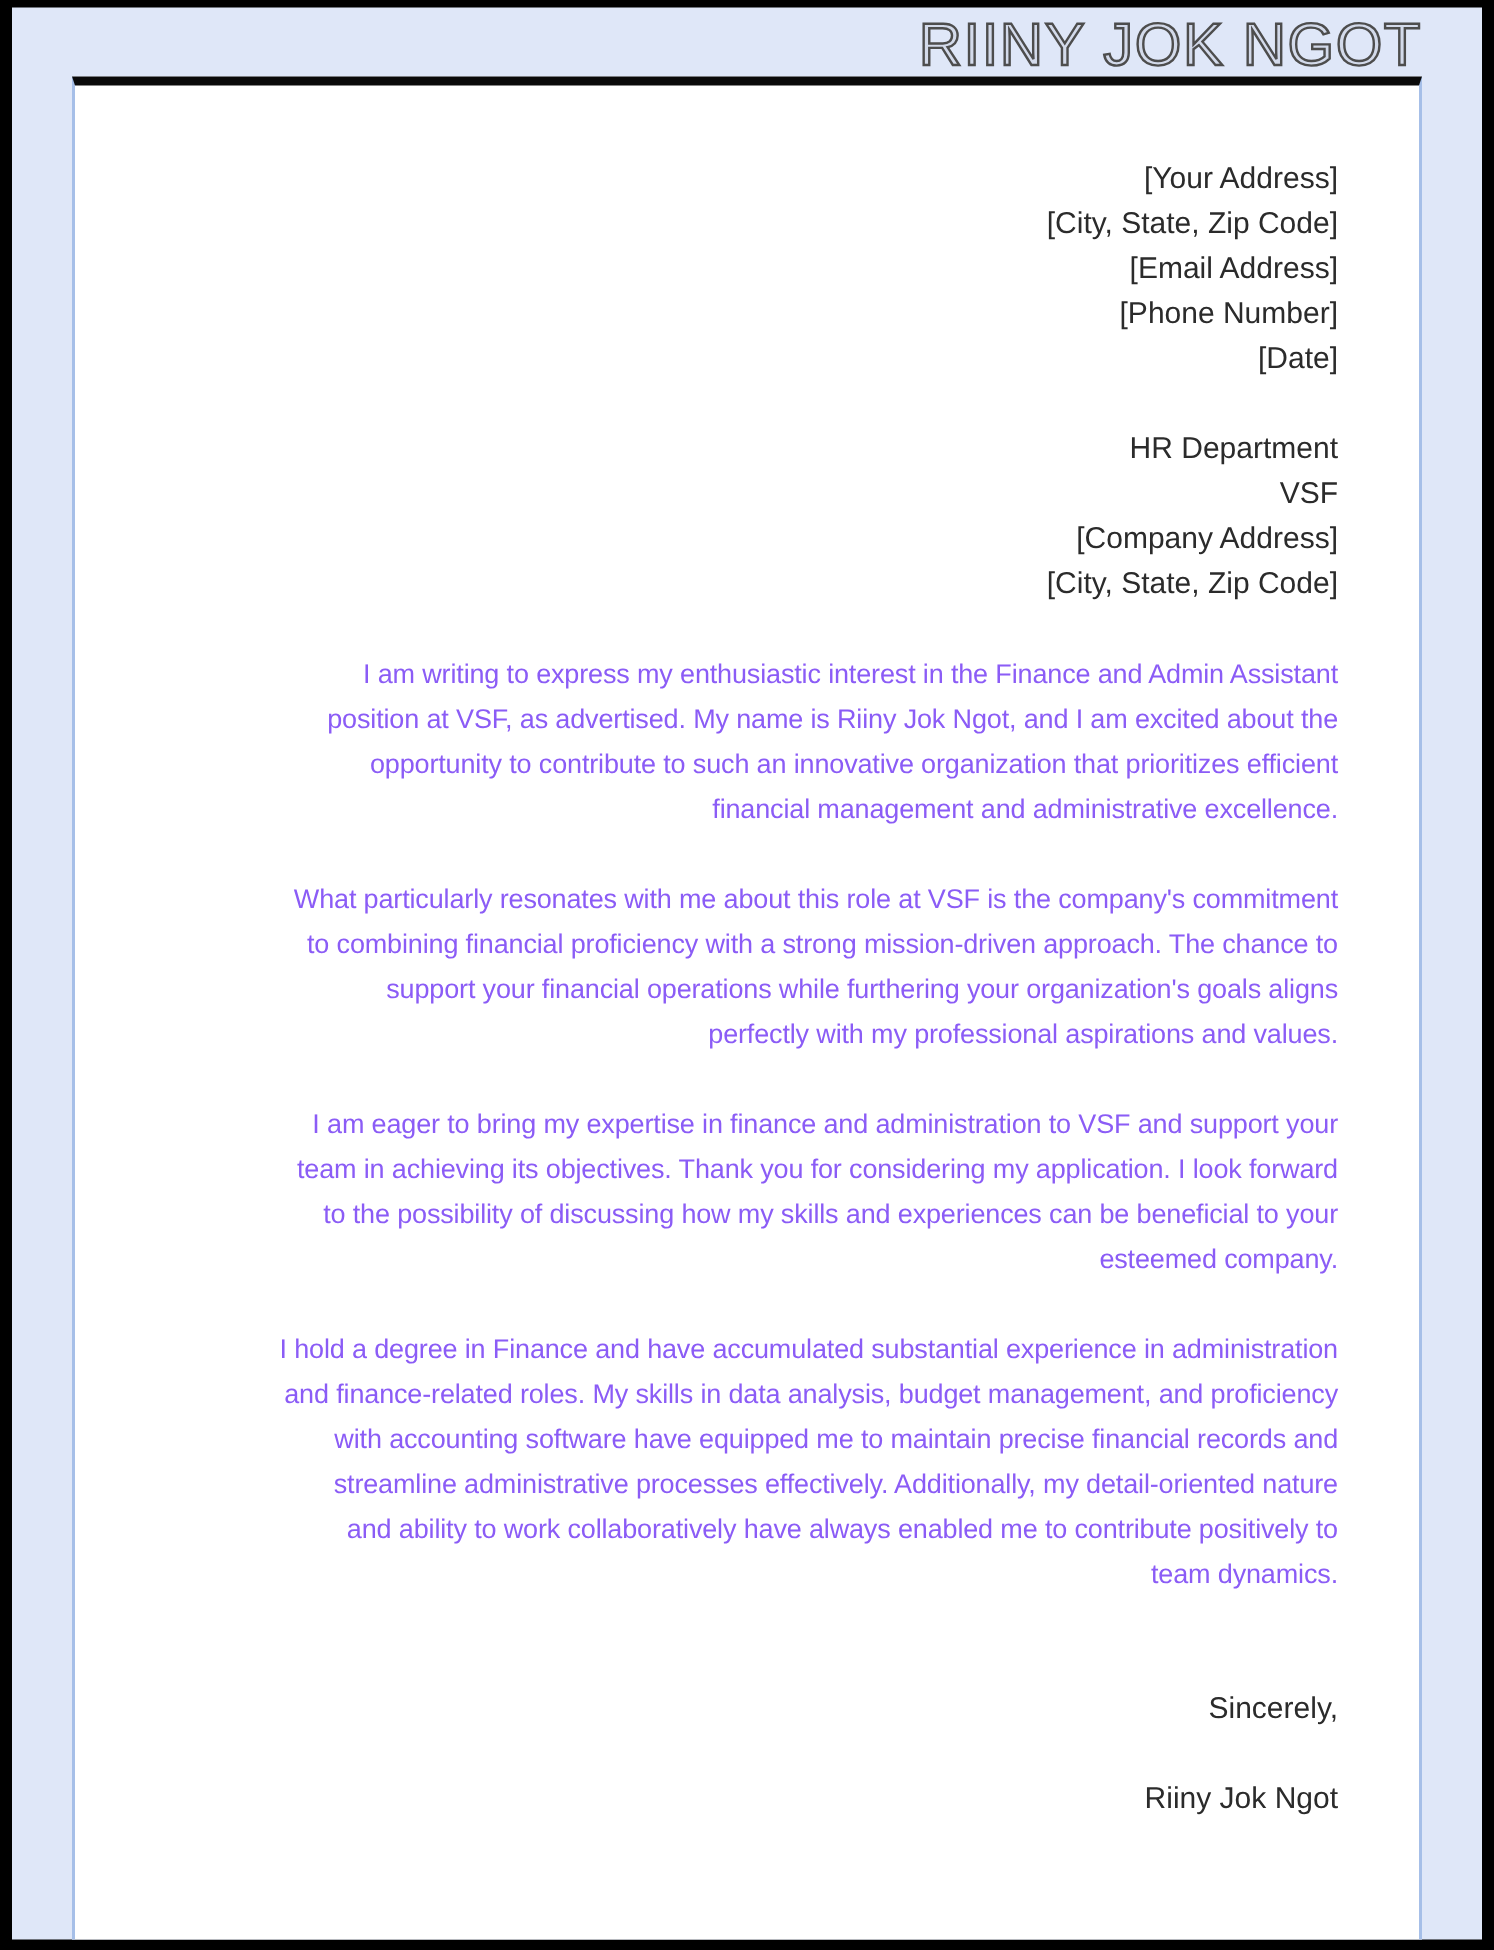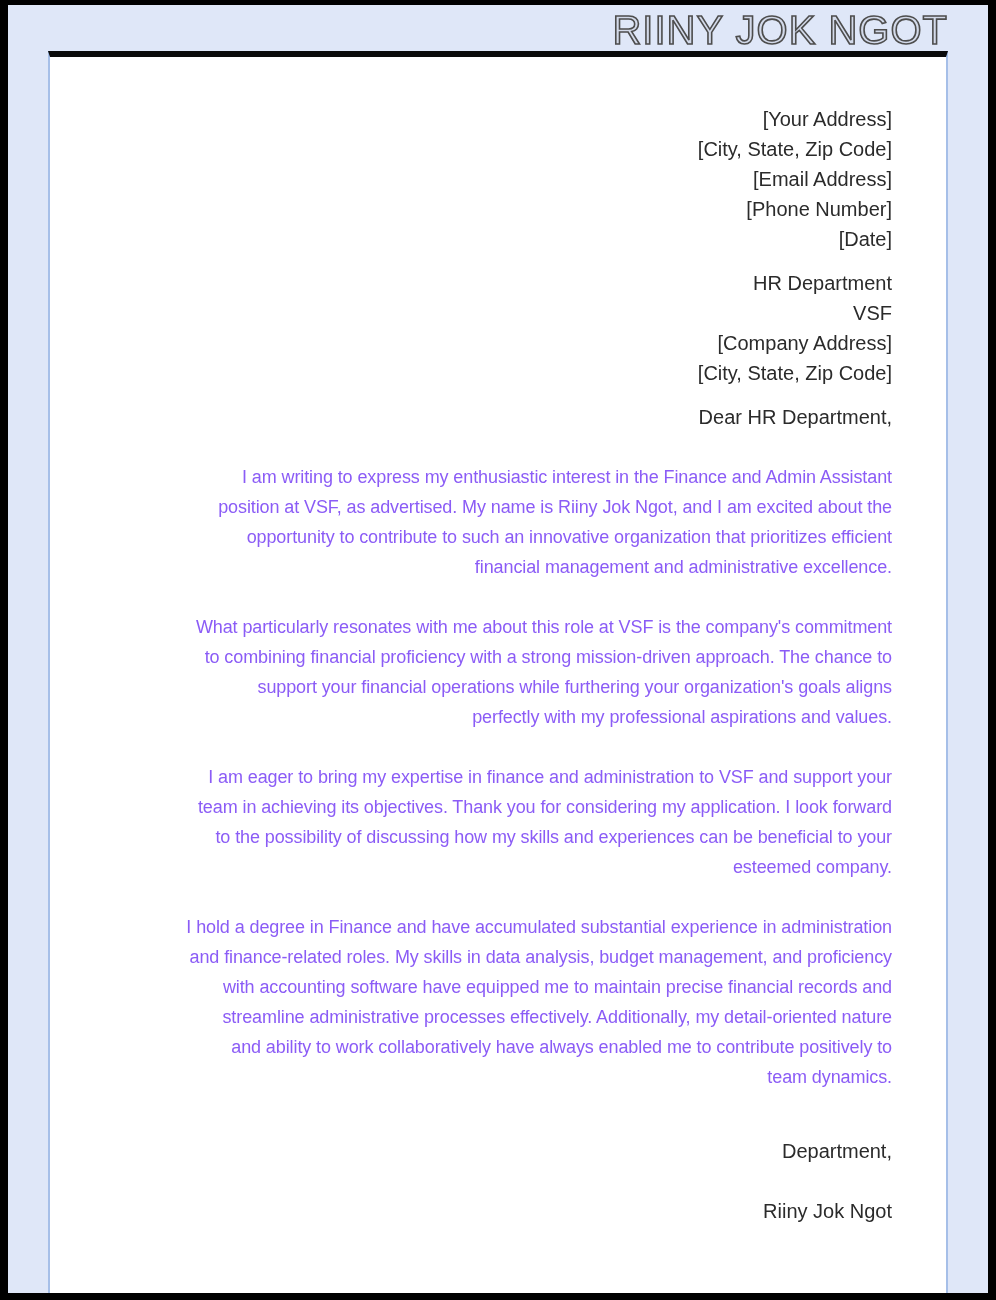--- a/index.html
+++ b/index.html
@@ -47,21 +47,21 @@
   }
   .block {
     font-size: 20px;
     line-height: 30px;
     color: #2b2b2b;
     white-space: pre-line;
   }
   .recipient-block,
   .salutation,
   .signature-block {
-    margin-top: 14px;
+    margin-top: 30px;
   }
   .para {
     margin-top: 30px;
     font-size: 18px;
     line-height: 30px;
     letter-spacing: -0.1px;
     color: #8b5cf6;
     white-space: pre-line;
   }
   .footer-brand {
@@ -87,21 +87,20 @@
 [City, State, Zip Code]
 [Email Address]
 [Phone Number]
 [Date]</div>
 
     <div class="block recipient-block">HR Department
 VSF
 [Company Address]
 [City, State, Zip Code]</div>
 
-    <div class="block salutation">Dear HR Department,</div>
 
     <div class="para">I am writing to express my enthusiastic interest in the Finance and Admin Assistant
 position at VSF, as advertised. My name is Riiny Jok Ngot, and I am excited about the
 opportunity to contribute to such an innovative organization that prioritizes efficient
 financial management and administrative excellence.</div>
 
     <div class="para">What particularly resonates with me about this role at VSF is the company's commitment
 to combining financial proficiency with a strong mission-driven approach. The chance to
 support your financial operations while furthering your organization's goals aligns
 perfectly with my professional aspirations and values.</div>
@@ -112,20 +111,20 @@
 esteemed company.</div>
 
     <div class="para">I hold a degree in Finance and have accumulated substantial experience in administration
 and finance-related roles. My skills in data analysis, budget management, and proficiency
 with accounting software have equipped me to maintain precise financial records and
 streamline administrative processes effectively. Additionally, my detail-oriented nature
 and ability to work collaboratively have always enabled me to contribute positively to
 team dynamics.</div>
 
     <div class="block signature-block">
-      <div>Department,</div>
+      <div>Sincerely,</div>
       <div>Riiny Jok Ngot</div>
     </div>
 
     <div class="footer-brand">Lazyapply.com</div>
 
   </div>
 </div>
 
 </body></html>

